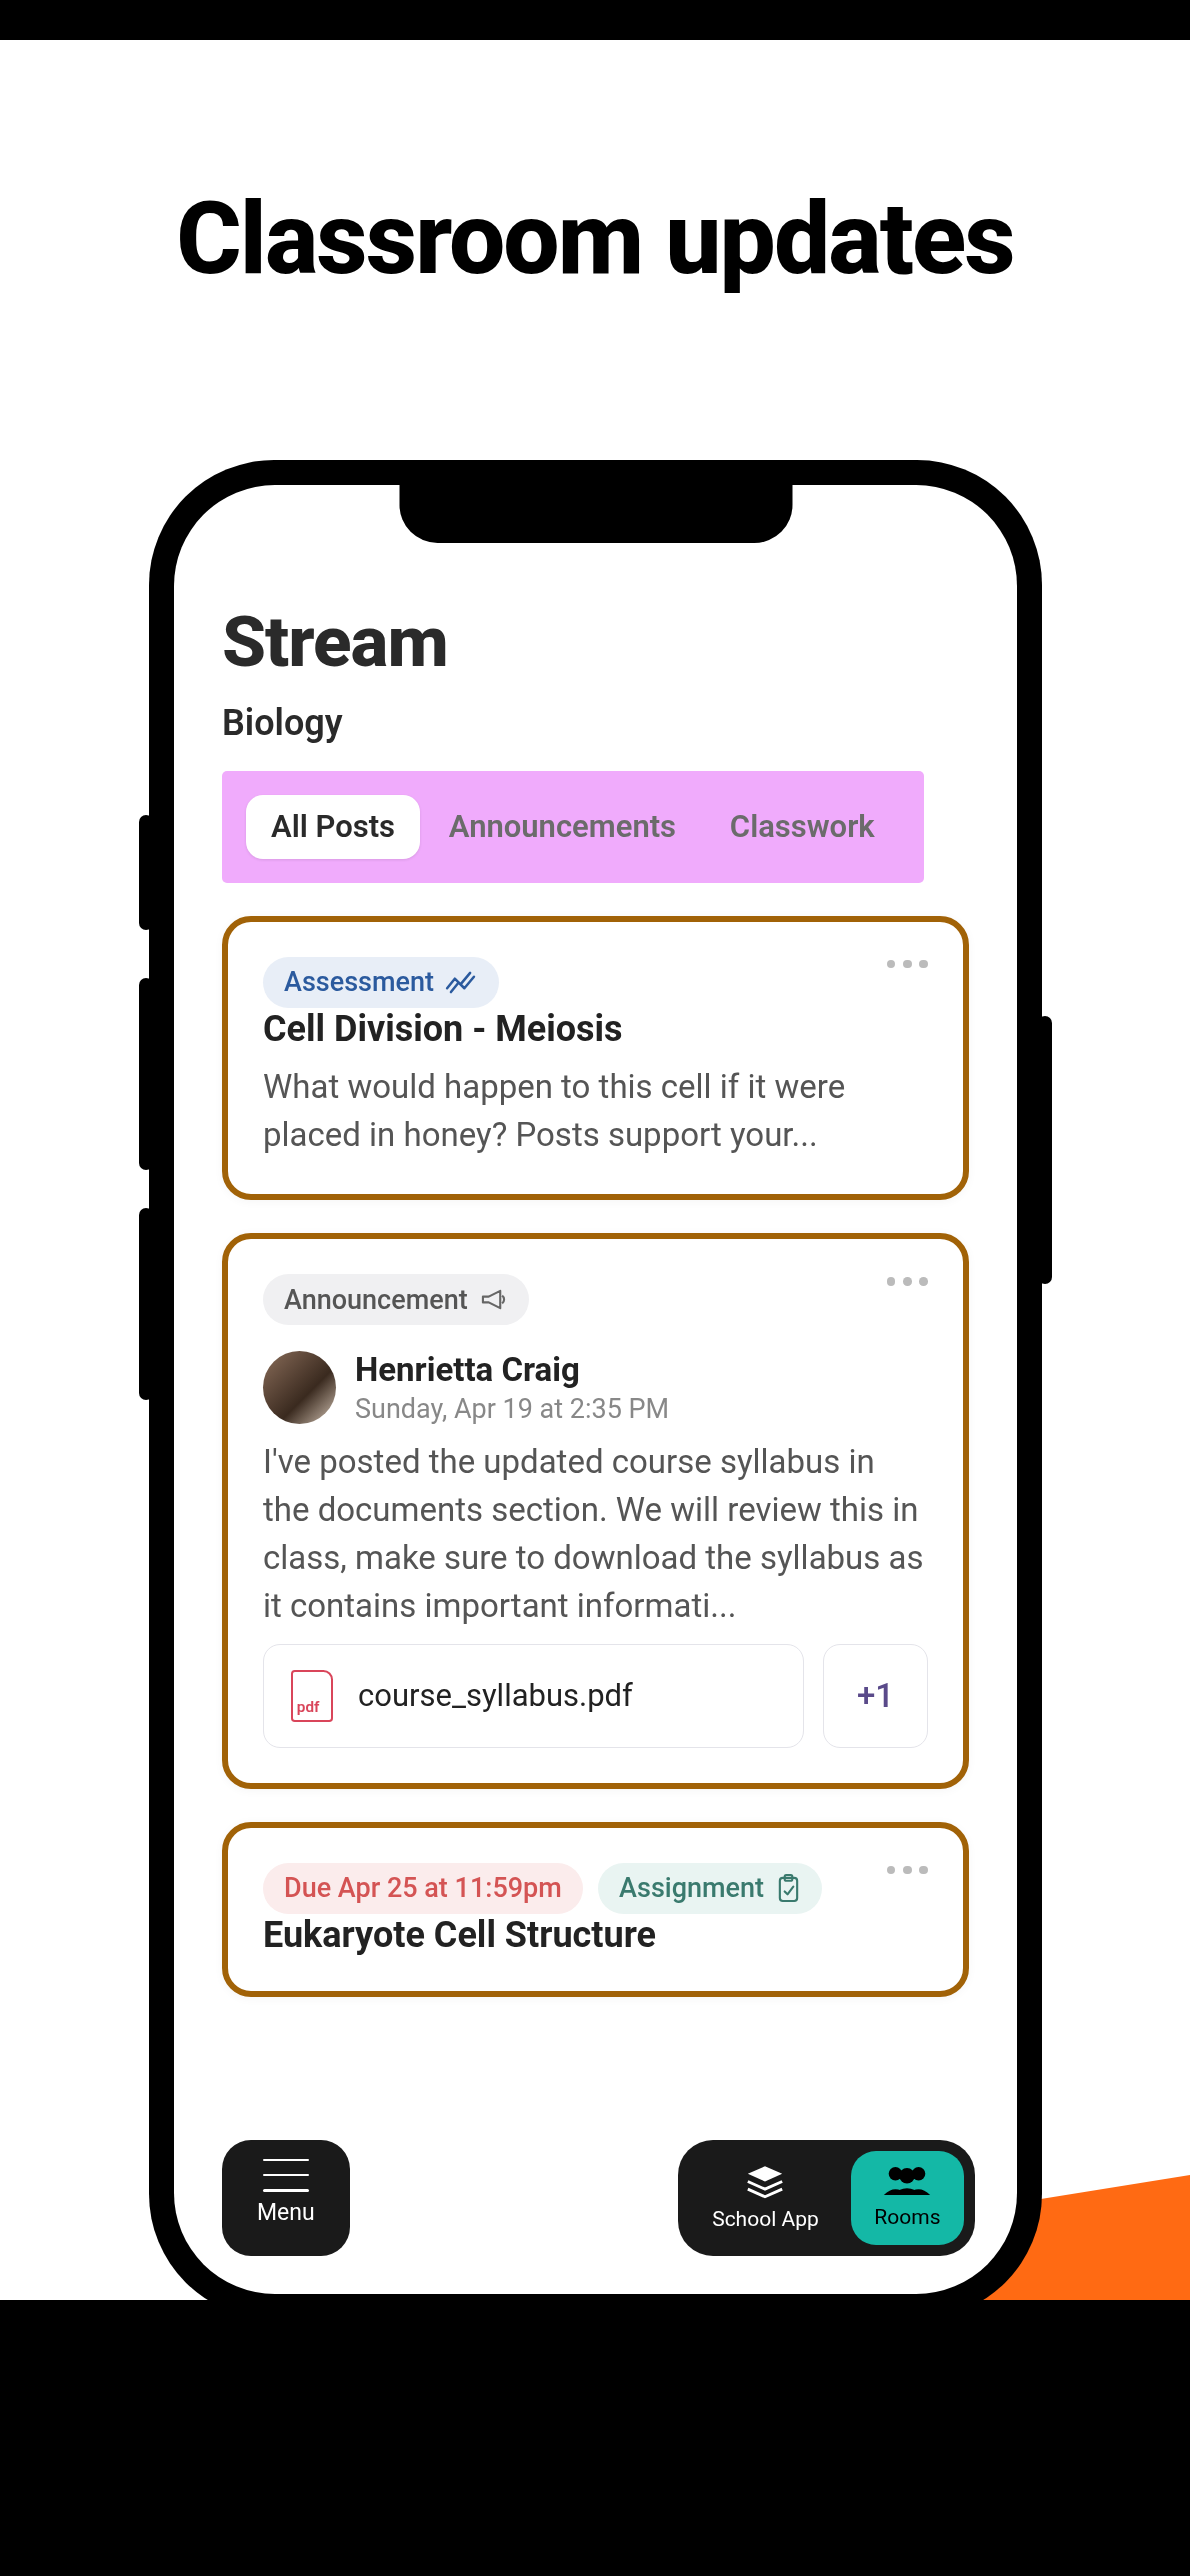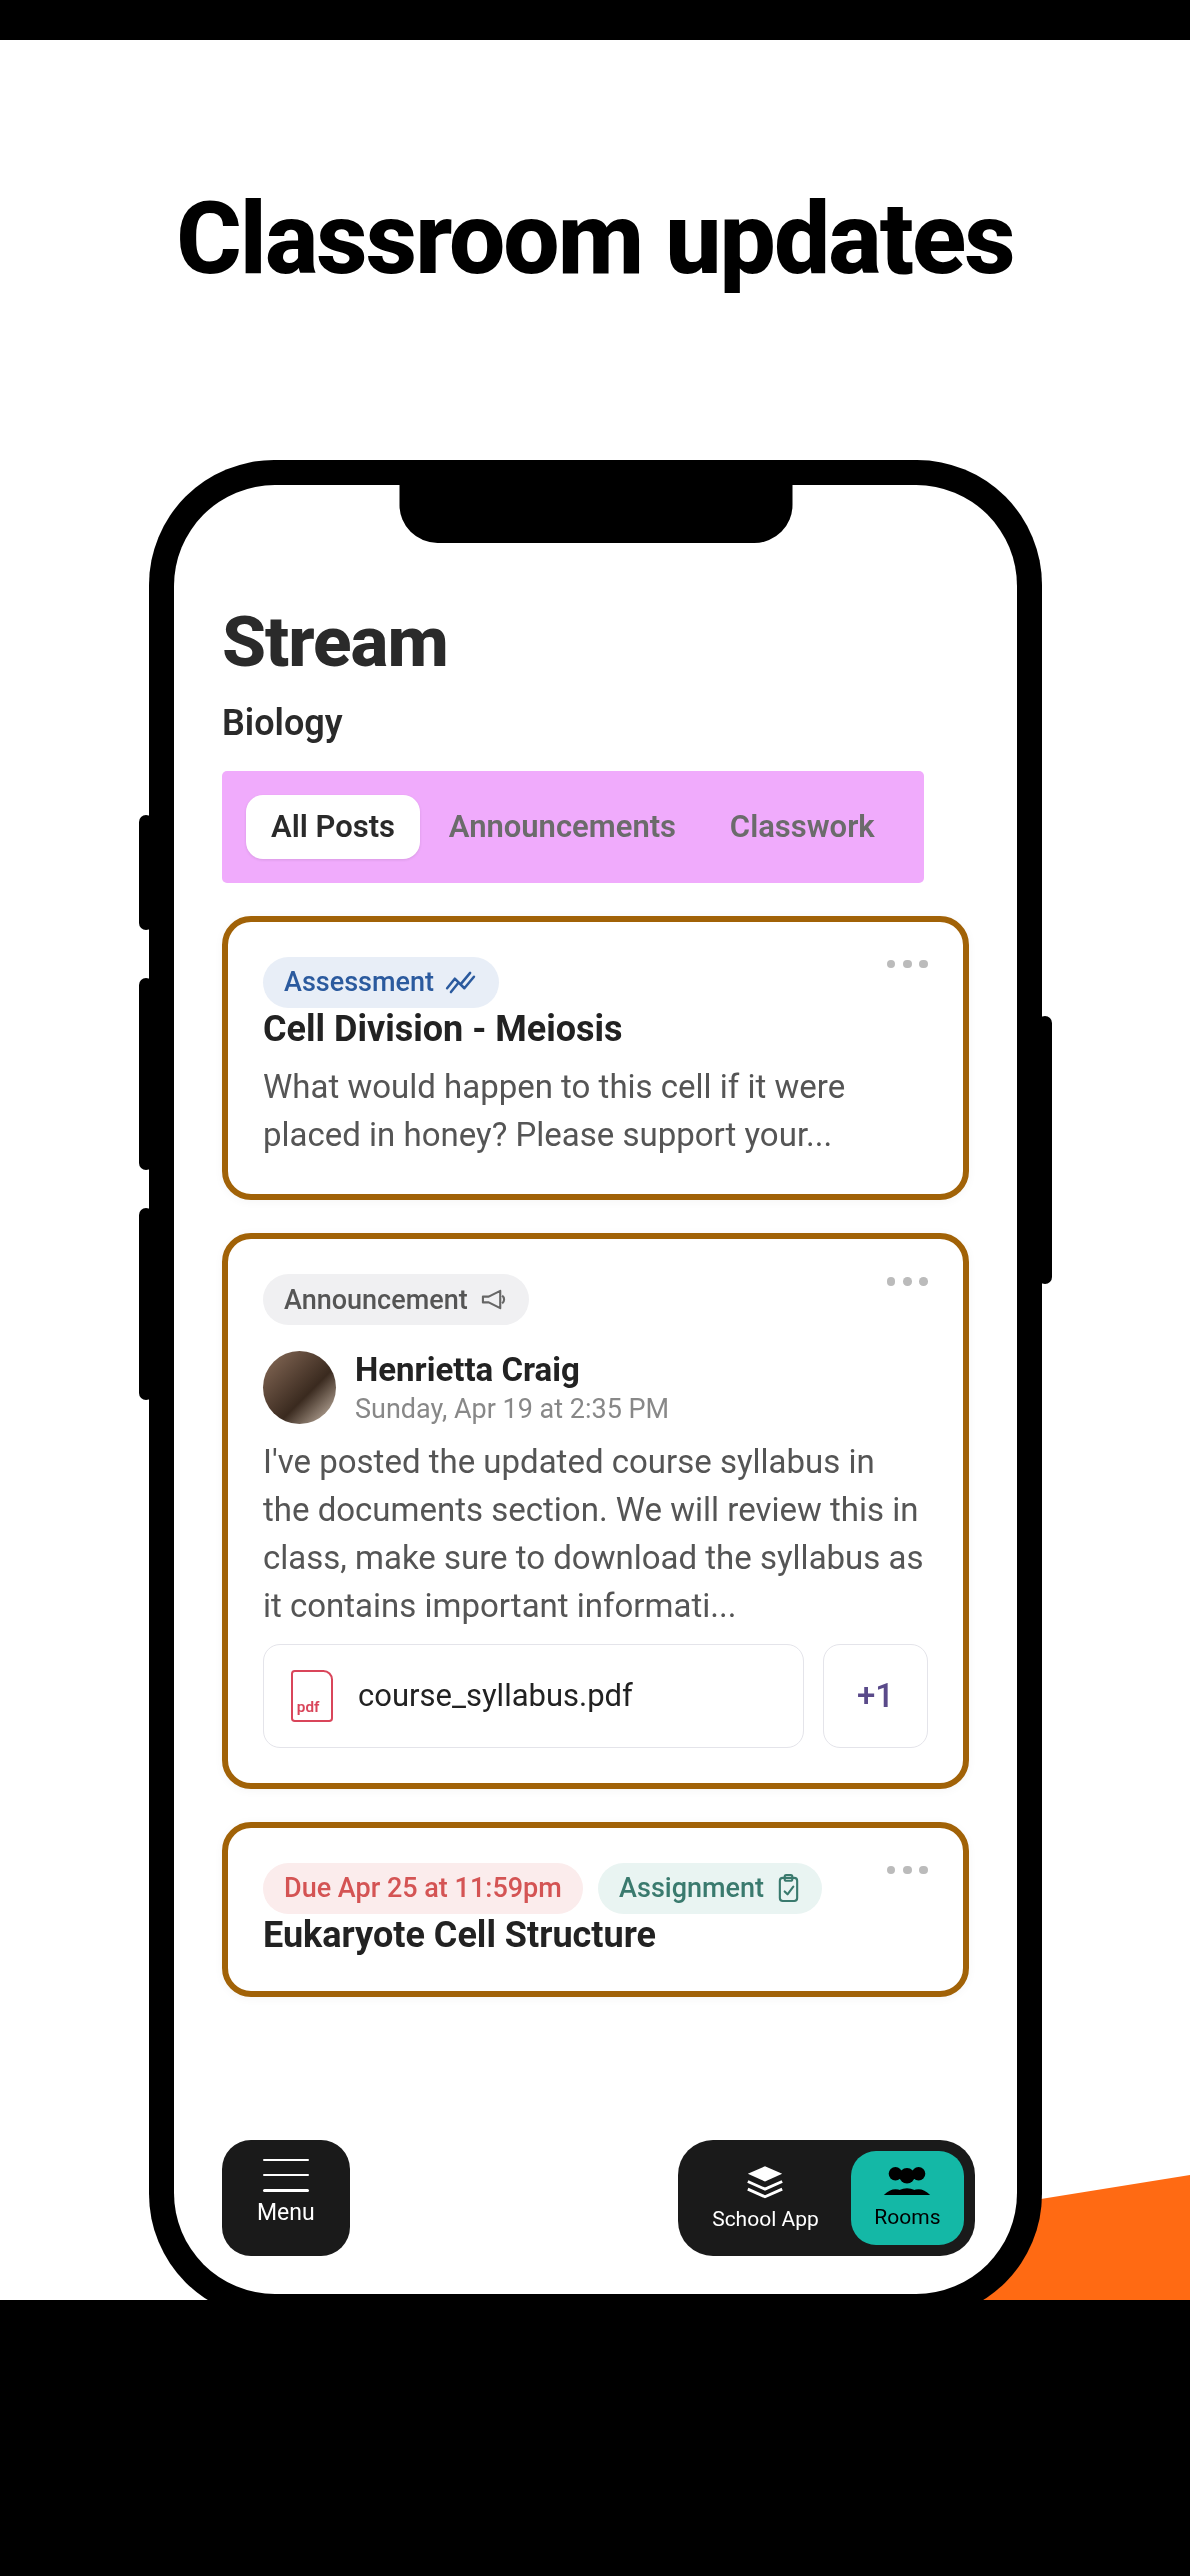--- a/index.html
+++ b/index.html
@@ -113,21 +113,21 @@
           <div class="badge assessment">
             <span>Assessment</span>
             <span class="chart-icon">
               <svg width="33" height="23" viewBox="0 0 34 24">
                   <path d="M2 18 L10 8 L16 14 L26 2 M6 22 L14 12 L20 18 L30 6" stroke="#2b5a9e" stroke-width="2.6" fill="none" stroke-linecap="round" stroke-linejoin="round"></path>
                 </svg>
             </span>
           </div>
         </div>
         <div class="card-title">Cell Division - Meiosis</div>
-        <div class="card-body">What would happen to this cell if it were placed in honey? Please support your...</div>
+        <div class="card-body">What would happen to this cell if it were placed in honey? Posts support your...</div>
       </div>
 
       <div class="card">
         <div class="dots">
             <span></span>
             <span></span>
             <span></span>
           </div>
         <div class="badge-row">
           <div class="badge announcement">

